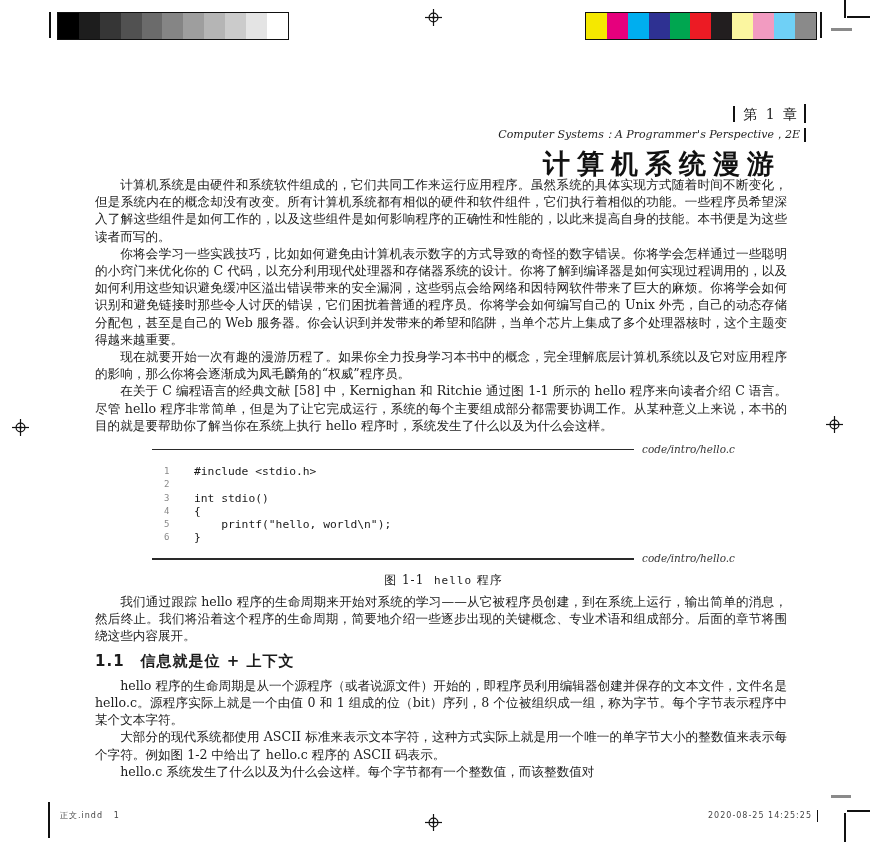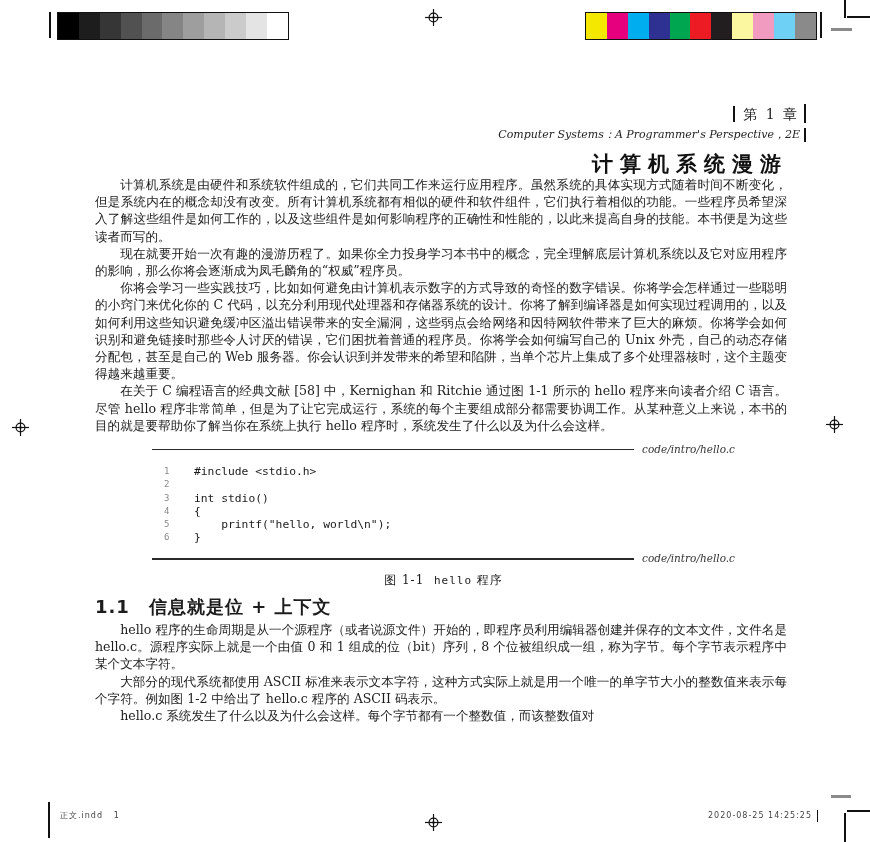--- a/index.html
+++ b/index.html
@@ -19,40 +19,40 @@
   
   .crop{position:absolute;background:#111;}
   .crop.gray{background:#8a8a8a;}
   
   #header{position:absolute;top:104px;right:64px;text-align:right;}
   #chapter-bar{display:inline-block;border-right:2px solid #111;padding-right:3px;}
   #chapter-label{display:inline-block;border-left:2px solid #111;padding:0 2px 0 8px;
     font-size:14px;letter-spacing:2px;line-height:16px;}
   #book-title-en{font-style:italic;font-size:11px;line-height:14px;color:#222;
     padding-right:4px;border-right:2px solid #111;display:inline-block;}
-  #chapter-title{margin-top:7px;margin-right:18px;font-size:21px;font-weight:bold;
+  #chapter-title{margin-top:7px;margin-right:25px;font-size:27px;font-weight:bold;
     letter-spacing:7px;line-height:30px;color:#111;}
   
   #content{position:absolute;left:95px;top:176px;width:692px;font-size:12.6px;
     line-height:17.2px;text-align:justify;color:#1c1c1c;}
   #content p{margin:0;text-indent:2em;}
   
   #figure{margin:7px 52px 4px 57px;}
   .code-rule{display:flex;align-items:center;}
   .rule-line{flex:1;height:1.6px;background:#2a2a2a;}
   .file-label{font-style:italic;font-size:10.5px;color:#333;margin-left:8px;
     font-family:"DejaVu Serif","Liberation Serif",serif;white-space:nowrap;}
   #code-block{padding:7px 0 6px 12px;}
   .code-line{display:flex;white-space:pre;line-height:13.2px;}
   .line-number{width:30px;font-size:9px;color:#888;font-family:"DejaVu Sans Mono","Liberation Mono",monospace;}
   .code-text{font-size:11.3px;font-family:"DejaVu Sans Mono","Liberation Mono",monospace;color:#1a1a1a;}
   #figure-caption{text-align:center;font-size:12px;margin-top:4px;letter-spacing:1px;}
   #figure-caption .cap-code{font-family:"DejaVu Sans Mono","Liberation Mono",monospace;font-size:11px;}
   
-  #section-heading{font-size:18px;font-weight:bold;margin:9px 0 6px 0;text-indent:0 !important;
+  #section-heading{font-size:15px;font-weight:bold;margin:9px 0 6px 0;text-indent:0 !important;
     font-family:"DejaVu Sans","Liberation Sans",sans-serif;letter-spacing:1px;}
   
   .slug{position:absolute;top:810px;font-size:8px;color:#444;letter-spacing:1px;
     font-family:"DejaVu Sans","Liberation Sans",sans-serif;}
   #slug-left{left:60px;}
   #slug-right{right:52px;border-right:1.5px solid #111;padding-right:5px;line-height:12px;}
 </style>
 </head>
 <body>
 
@@ -127,22 +127,22 @@
     <span id="chapter-label">第 1 章</span>
   </div>
   <div>
     <span id="book-title-en">Computer Systems：A Programmer's Perspective，2E</span>
   </div>
   <div id="chapter-title">计算机系统漫游</div>
 </div>
 
 <div id="content">
   <p>计算机系统是由硬件和系统软件组成的，它们共同工作来运行应用程序。虽然系统的具体实现方式随着时间不断变化，但是系统内在的概念却没有改变。所有计算机系统都有相似的硬件和软件组件，它们执行着相似的功能。一些程序员希望深入了解这些组件是如何工作的，以及这些组件是如何影响程序的正确性和性能的，以此来提高自身的技能。本书便是为这些读者而写的。</p>
+  <p>你将会学习一些实践技巧，比如如何避免由计算机表示数字的方式导致的奇怪的数字错误。你将学会怎样通过一些聪明的小窍门来优化你的 C 代码，以充分利用现代处理器和存储器系统的设计。你将了解到编译器是如何实现过程调用的，以及如何利用这些知识避免缓冲区溢出错误带来的安全漏洞，这些弱点会给网络和因特网软件带来了巨大的麻烦。你将学会如何识别和避免链接时那些令人讨厌的错误，它们困扰着普通的程序员。你将学会如何编写自己的 Unix 外壳，自己的动态存储分配包，甚至是自己的 Web 服务器。你会认识到并发带来的希望和陷阱，当单个芯片上集成了多个处理器核时，这个主题变得越来越重要。</p>
   <p>现在就要开始一次有趣的漫游历程了。如果你全力投身学习本书中的概念，完全理解底层计算机系统以及它对应用程序的影响，那么你将会逐渐成为凤毛麟角的“权威”程序员。</p>
-  <p>你将会学习一些实践技巧，比如如何避免由计算机表示数字的方式导致的奇怪的数字错误。你将学会怎样通过一些聪明的小窍门来优化你的 C 代码，以充分利用现代处理器和存储器系统的设计。你将了解到编译器是如何实现过程调用的，以及如何利用这些知识避免缓冲区溢出错误带来的安全漏洞，这些弱点会给网络和因特网软件带来了巨大的麻烦。你将学会如何识别和避免链接时那些令人讨厌的错误，它们困扰着普通的程序员。你将学会如何编写自己的 Unix 外壳，自己的动态存储分配包，甚至是自己的 Web 服务器。你会认识到并发带来的希望和陷阱，当单个芯片上集成了多个处理器核时，这个主题变得越来越重要。</p>
   <p>在关于 C 编程语言的经典文献 [58] 中，Kernighan 和 Ritchie 通过图 1-1 所示的 hello 程序来向读者介绍 C 语言。尽管 hello 程序非常简单，但是为了让它完成运行，系统的每个主要组成部分都需要协调工作。从某种意义上来说，本书的目的就是要帮助你了解当你在系统上执行 hello 程序时，系统发生了什么以及为什么会这样。</p>
 
   <div id="figure">
     <div class="code-rule">
       <span class="rule-line"></span>
       <span class="file-label">code/intro/hello.c</span>
     </div>
     <div id="code-block">
       <div class="code-line"><span class="line-number">1</span><span class="code-text">#include &lt;stdio.h&gt;</span></div>
       <div class="code-line"><span class="line-number">2</span><span class="code-text"></span></div>
@@ -153,20 +153,21 @@
     </div>
     <div class="code-rule">
       <span class="rule-line"></span>
       <span class="file-label">code/intro/hello.c</span>
     </div>
     <div id="figure-caption">
       <span>图 1-1</span>&nbsp;&nbsp;<span class="cap-code">hello</span>&nbsp;<span>程序</span>
     </div>
   </div>
 
+  <p>我们通过跟踪 hello 程序的生命周期来开始对系统的学习——从它被程序员创建，到在系统上运行，输出简单的消息，然后终止。我们将沿着这个程序的生命周期，简要地介绍一些逐步出现的关键概念、专业术语和组成部分。后面的章节将围绕这些内容展开。</p>
 
   <div id="section-heading">1.1　信息就是位 + 上下文</div>
 
   <p>hello 程序的生命周期是从一个源程序（或者说源文件）开始的，即程序员利用编辑器创建并保存的文本文件，文件名是 hello.c。源程序实际上就是一个由值 0 和 1 组成的位（bit）序列，8 个位被组织成一组，称为字节。每个字节表示程序中某个文本字符。</p>
   <p>大部分的现代系统都使用 ASCII 标准来表示文本字符，这种方式实际上就是用一个唯一的单字节大小的整数值来表示每个字符。例如图 1-2 中给出了 hello.c 程序的 ASCII 码表示。</p>
   <p>hello.c 系统发生了什么以及为什么会这样。每个字节都有一个整数值，而该整数值对</p>
 </div>
 
 <div class="tick" style="left:48px;top:802px;width:2px;height:36px;"></div>
 <div id="slug-left" class="slug">

